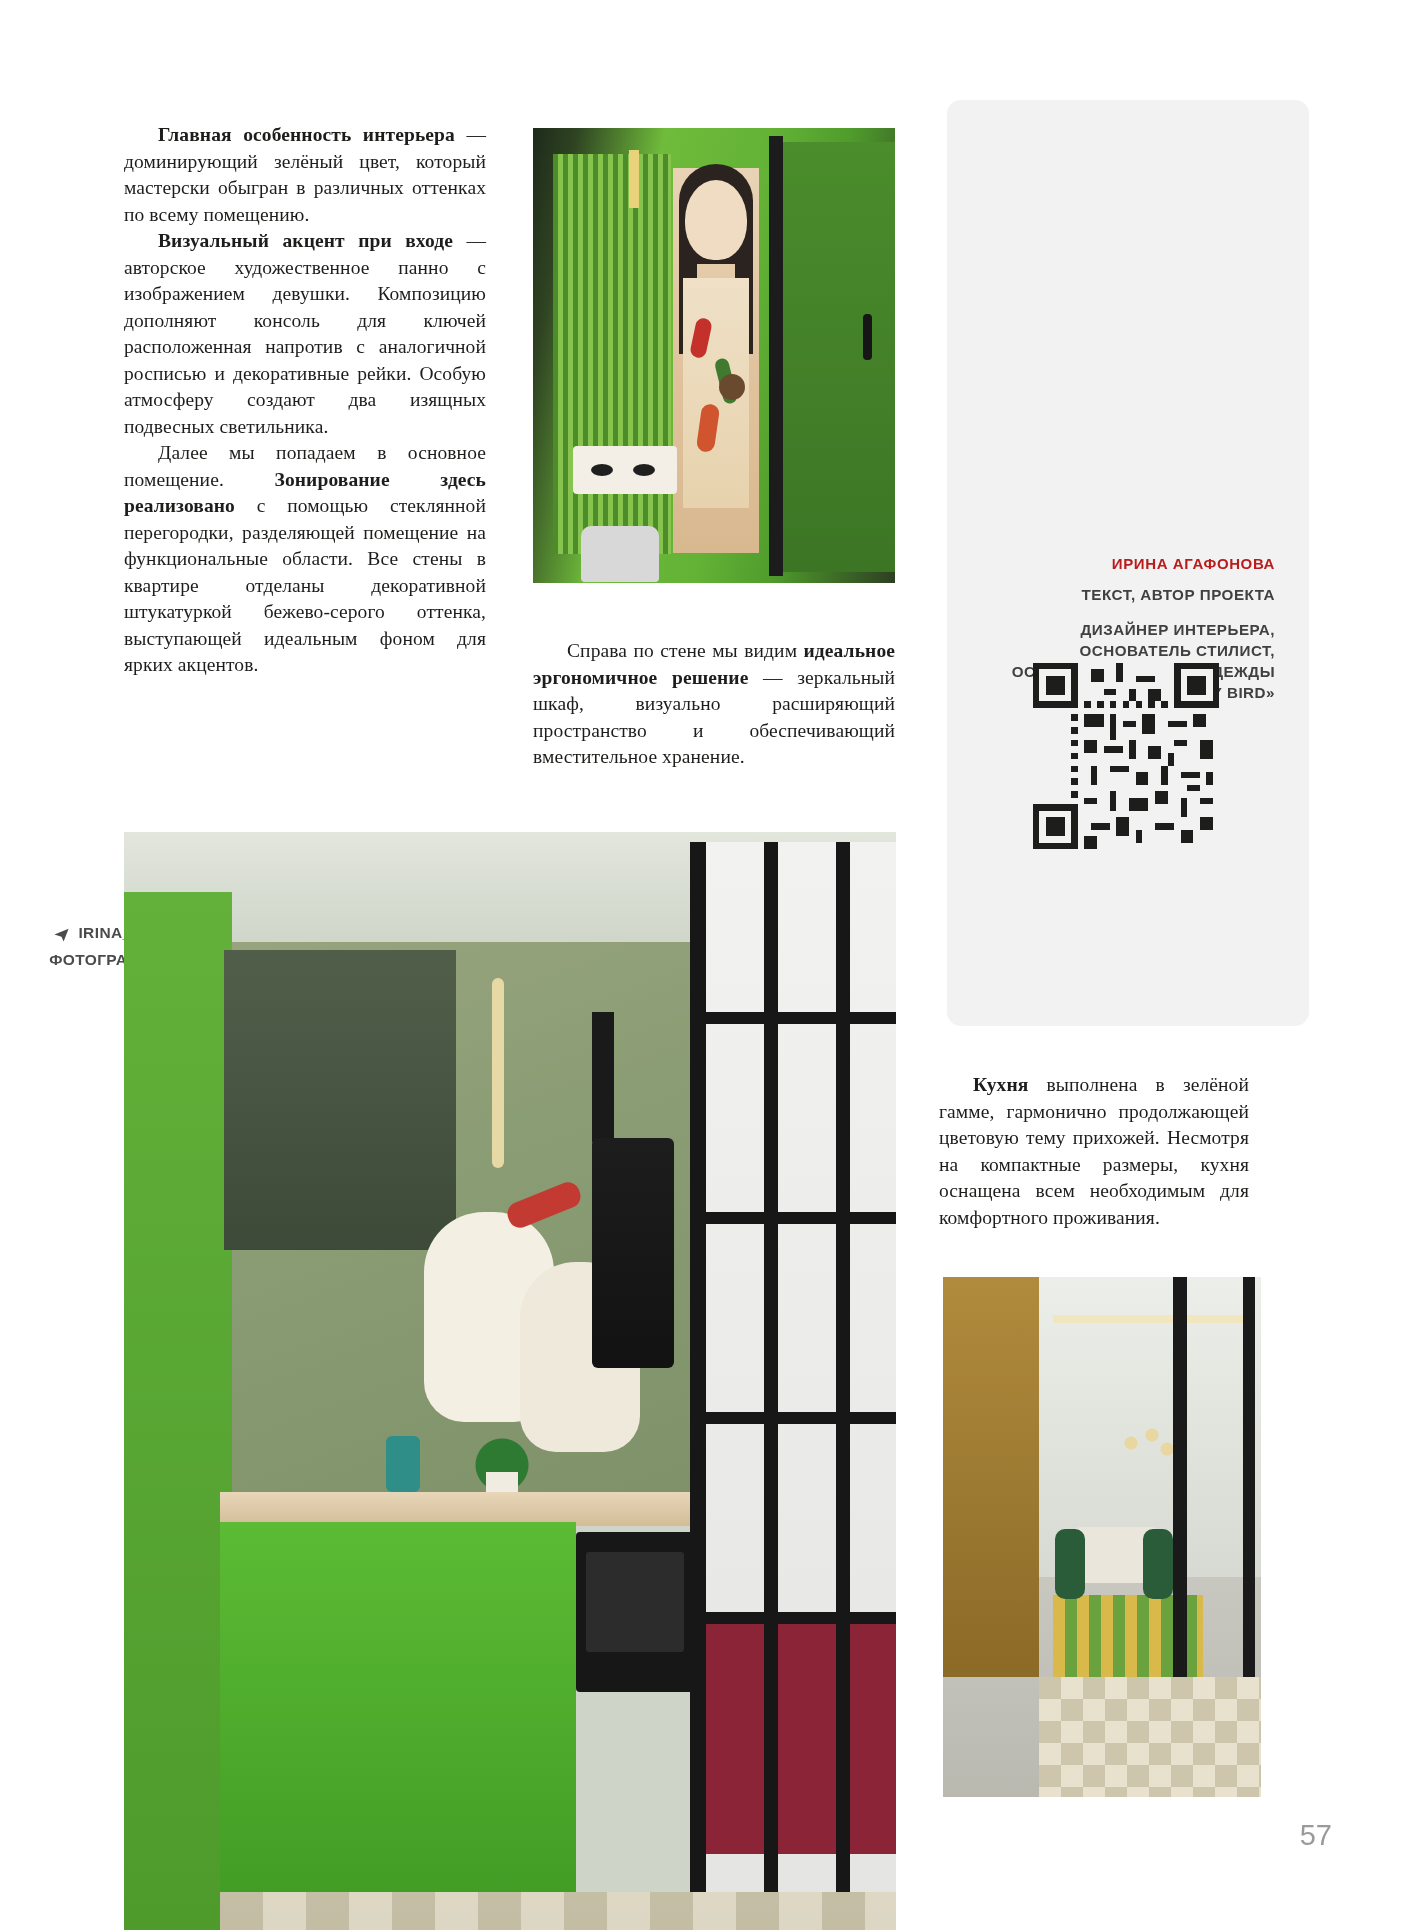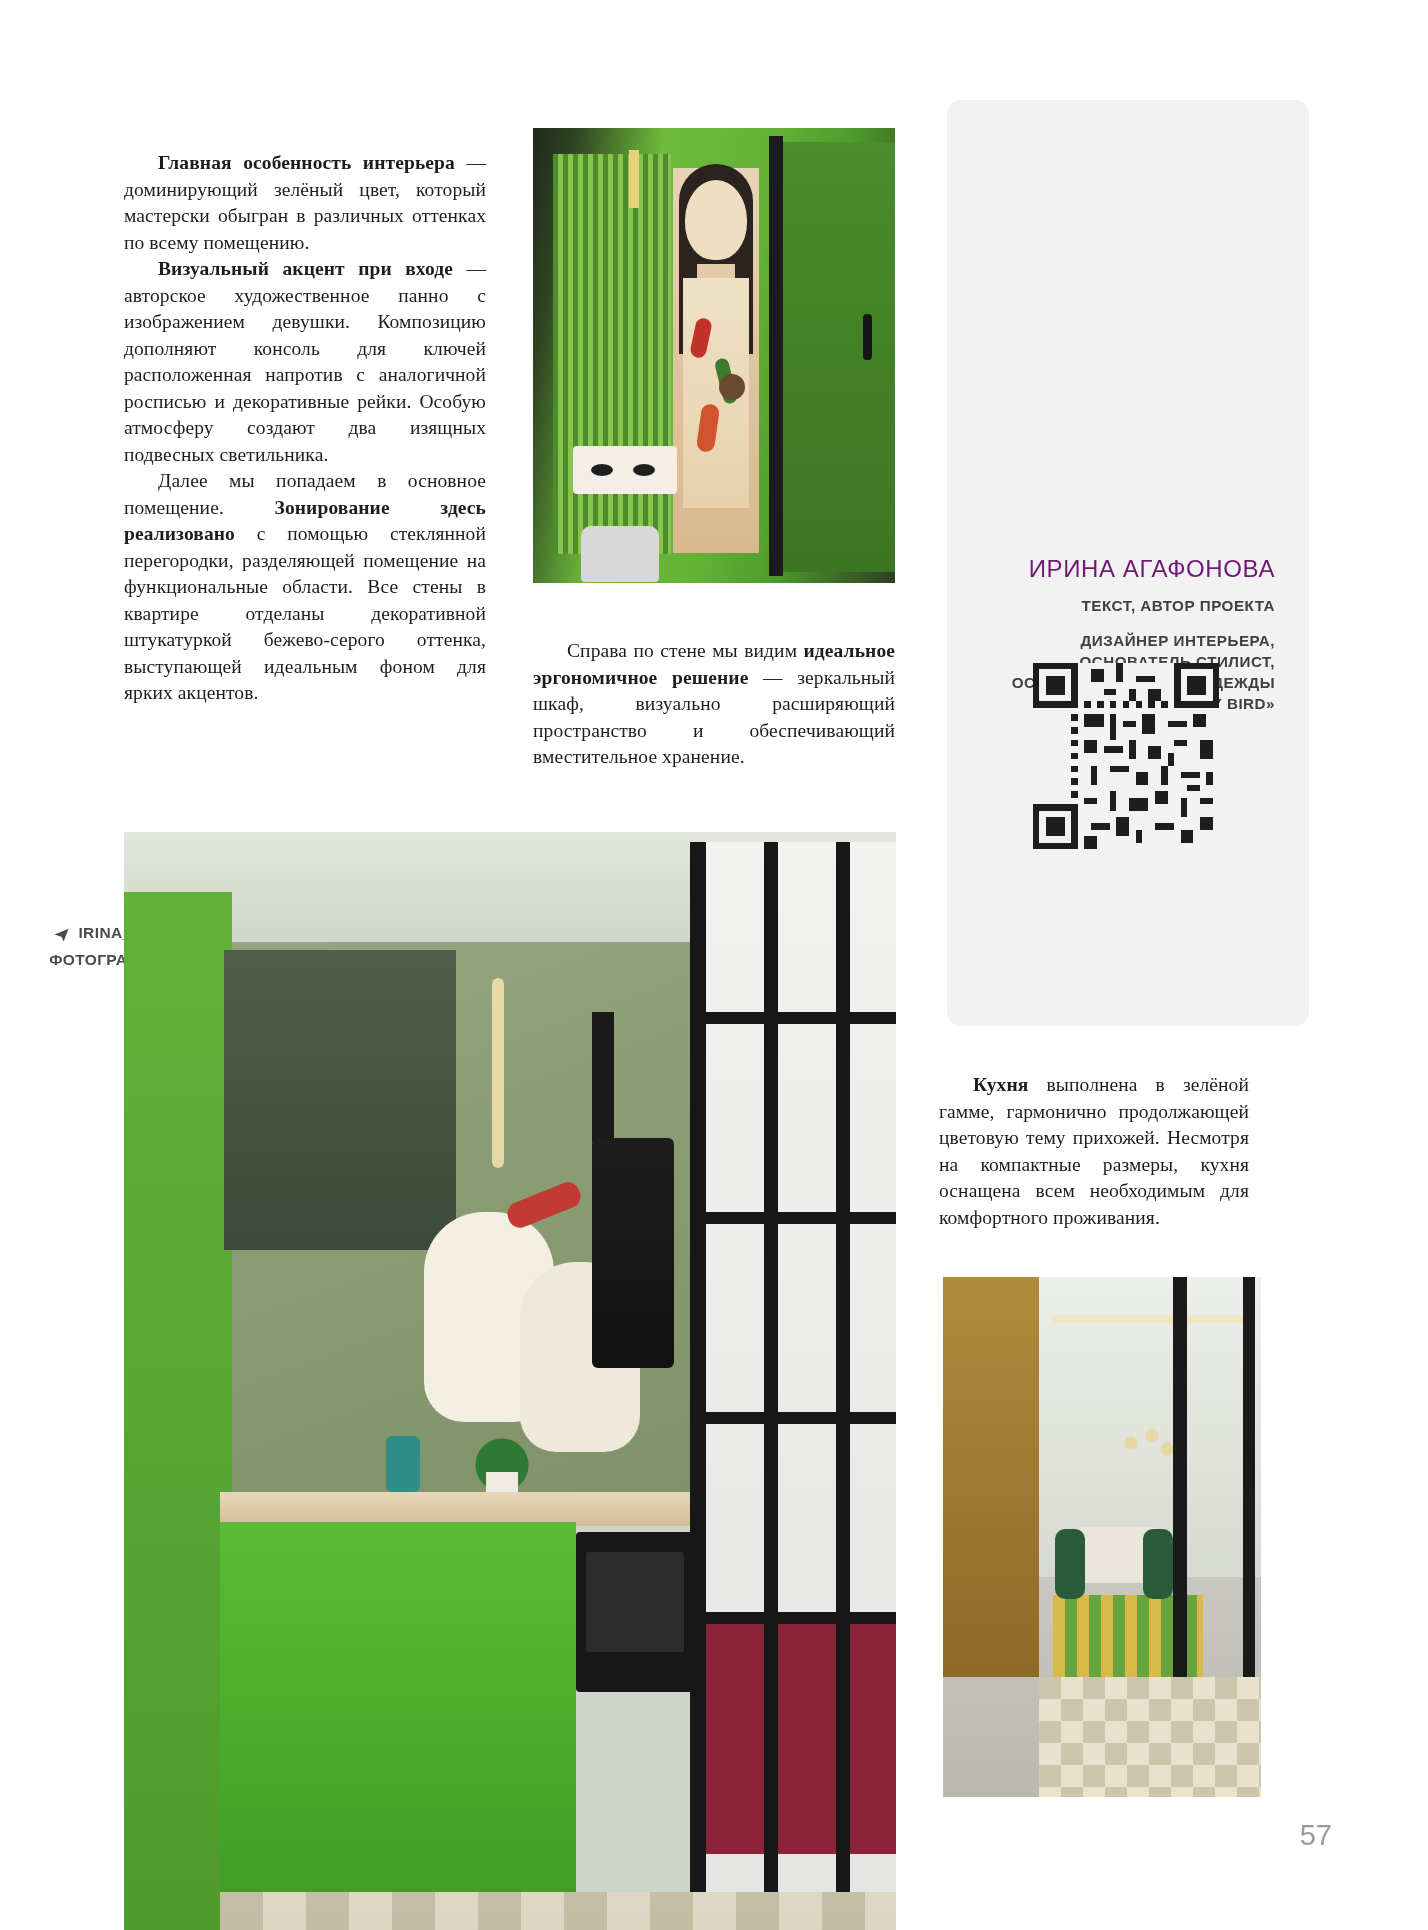--- a/index.html
+++ b/index.html
@@ -20,21 +20,21 @@
     font-size:19.5px;
     line-height:26.5px;
     text-align:justify;
     text-indent:34px;
     letter-spacing:0.1px;
     -webkit-hyphens:auto;hyphens:auto;
   }
   .col p + p{margin-top:0;}
   b{font-weight:700;}
 
-  #col1{left:124px;top:122px;width:362px;margin-top:28px;}
+  #col1{left:124px;top:122px;width:362px;}
   #col2{left:533px;top:638px;width:362px;}
   #col3{left:924px;top:1072px;width:310px;margin-left:15px;}
 
   
   .photo{position:absolute;overflow:hidden;background:#cfcfcf;}
 
   
   #photo-hallway{left:533px;top:128px;width:362px;width:362px;height:455px;}
   
   #photo-kitchen{left:124px;top:832px;width:772px;height:1098px;}
@@ -47,22 +47,22 @@
     background:#f2f2f2;border-radius:14px;
   }
   .card-inner{position:absolute;left:0;top:0;width:362px;height:926px;}
   .card-text{
     position:absolute;left:0;top:455px;width:362px;
     text-align:right;
     font-family:"Liberation Sans", sans-serif;
     color:#4b4b4b;
   }
   .card-name{
-    font-size:24px;font-weight:400;letter-spacing:0.6px;
-    padding-right:34px;color:#701a75;
+    font-size:15px;font-weight:700;letter-spacing:0.6px;
+    padding-right:34px;color:#b91c1c;
   }
   .card-role{
     font-size:15.2px;font-weight:700;letter-spacing:0.5px;
     padding-right:34px;margin-top:12px;line-height:21px;color:#404040;
   }
   .card-role div{margin-top:0;}
   .card-role .gap{margin-top:14px;}
   .qr{
     position:absolute;left:1033px;top:663px;width:186px;height:186px;
   }

